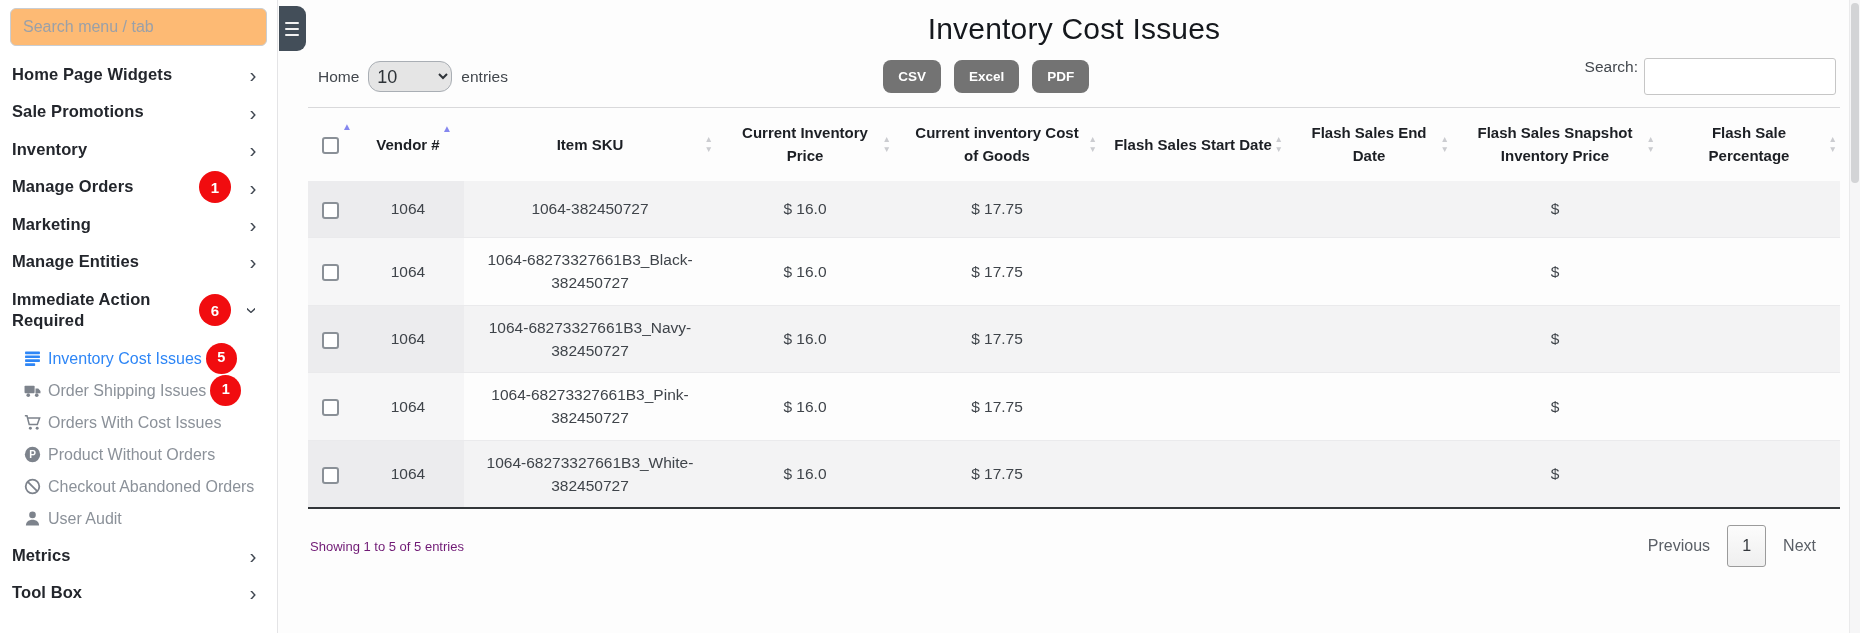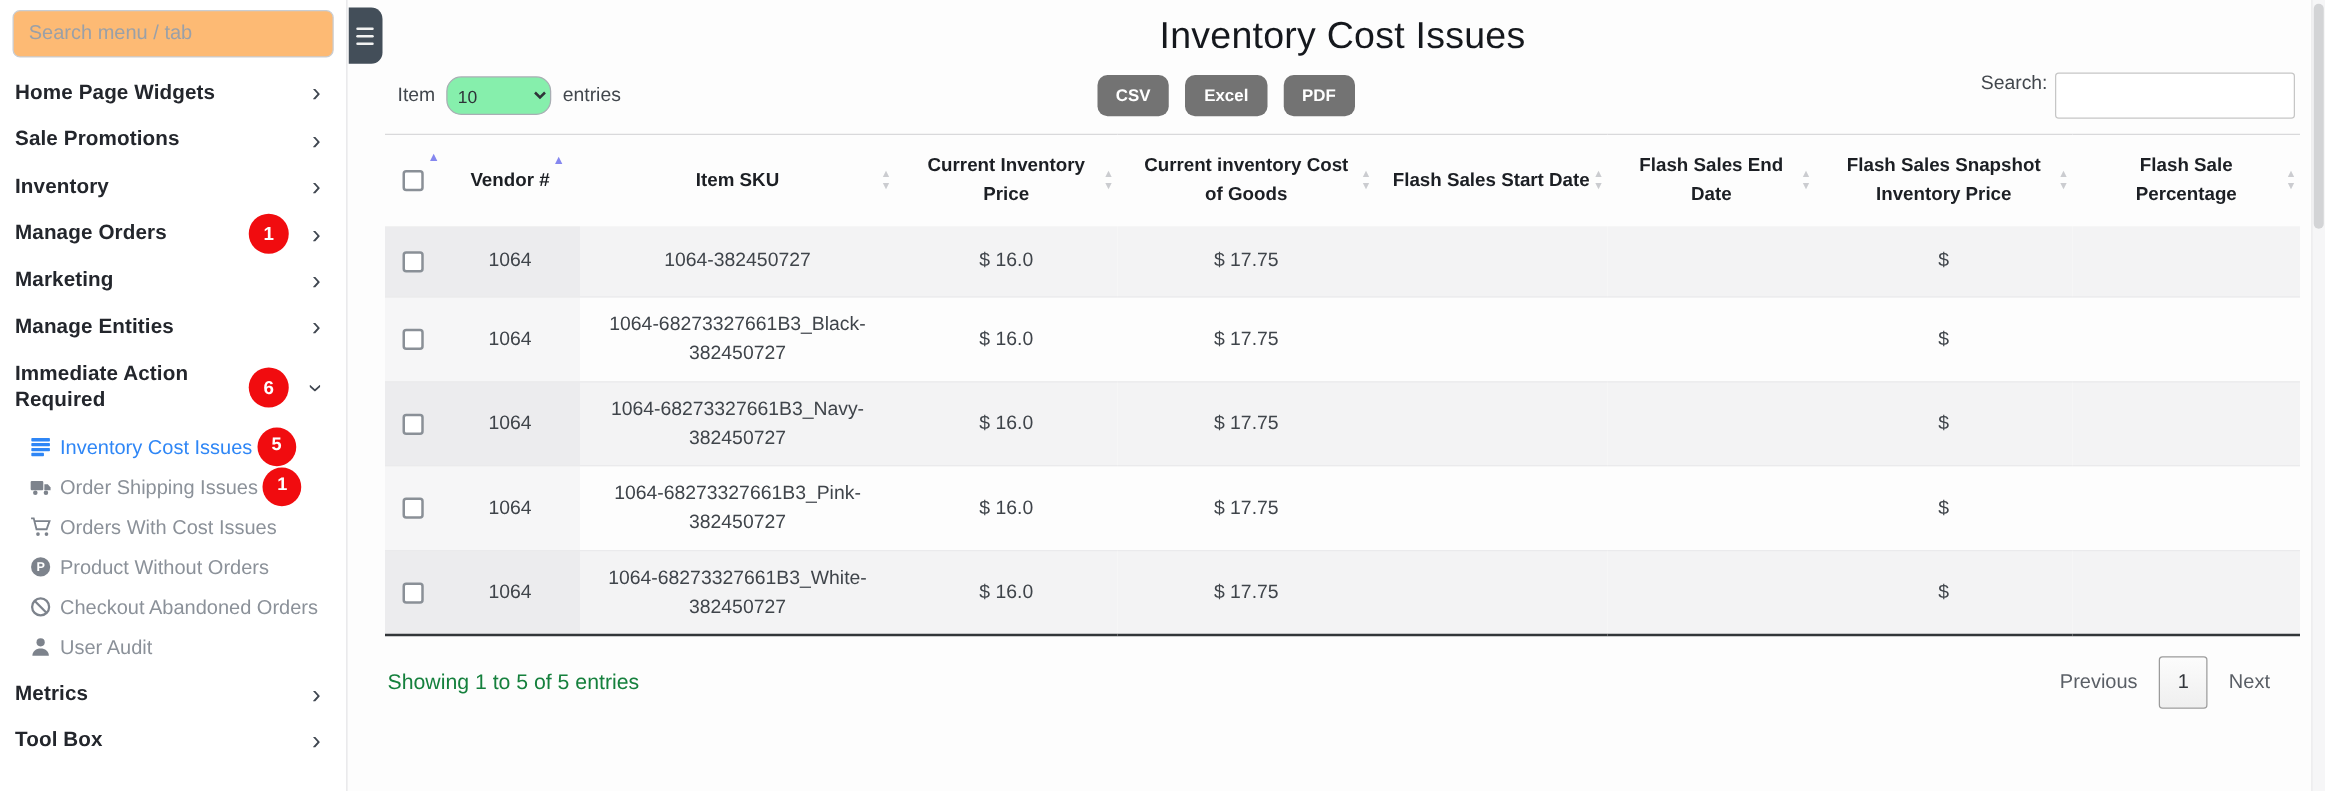--- a/index.html
+++ b/index.html
@@ -55,21 +55,21 @@
 
   
   .main { flex:1; padding:6px 20px 0 30px; position:relative; }
   .page-title { text-align:center; font-size:30px; font-weight:500; color:#15181d; margin:6px 0 12px; letter-spacing:.2px; }
   .notice { color:#fe1313; font-size:15px; line-height:2.0; margin:0 4px 8px 22px; }
 
   .toolbar { display:flex; align-items:center; margin:0 0 12px 10px; }
   .show-entries { display:flex; align-items:center; gap:9px; font-size:15.5px; color:#42474d; }
   .show-entries select {
     height:31px; width:84px; border:1px solid #a9aeb4; border-radius:12px;
-    font-size:14px; color:#2e3338; padding:0 4px; background:#86efac;
+    font-size:18px; color:#2e3338; padding:0 4px; background:#e5e5e5;
     font-family:"Liberation Sans", sans-serif;
   }
   .export-buttons { flex:1; display:flex; justify-content:center; gap:13px; transform:translateX(-60px); }
   .btn {
     background:#737373; color:#fff; border:none; border-radius:8px;
     font-weight:700; font-size:13.5px; padding:9px 15px; cursor:pointer;
     font-family:"Liberation Sans", sans-serif;
   }
   .search-box { display:flex; gap:6px; font-size:15.5px; color:#42474d; padding-right:4px; }
   .search-box input {
@@ -101,21 +101,21 @@
   tbody tr:nth-child(odd) { background:#f3f3f4; }
   tbody td {
     font-size:15.5px; color:#3f444a; text-align:center; line-height:1.5;
     padding:10px 8px; height:57px;
   }
   tbody td:nth-child(1), tbody td:nth-child(2) { background:rgba(15,15,35,0.028); }
   tbody td:nth-child(1) { text-align:left; padding-left:14px; }
   td .cell { display:inline-block; max-width:100%; }
 
   .table-footer { display:flex; align-items:center; justify-content:space-between; padding:16px 2px 0 2px; }
-  .info { font-size:17px; color:#15803d; }
+  .info { font-size:13px; color:#701a75; }
   .pagination { display:flex; align-items:center; gap:17px; font-size:16px; color:#5a5f66; padding-right:22px; }
   .pagination .page-link { cursor:pointer; }
   .page-btn {
     width:39px; height:42px; border:1px solid #9b9b9b; border-radius:3px;
     background:linear-gradient(#fcfcfc,#efefef); color:#33373c;
     display:flex; align-items:center; justify-content:center; cursor:pointer;
   }
 
   .scrollbar { position:absolute; right:0; top:0; width:11px; height:633px; background:#f6f6f7; border-left:1px solid #eaeaeb; z-index:5; }
   .scrollbar .thumb { position:absolute; right:1px; top:3px; width:8px; height:180px; background:#d3d4d6; border-radius:4px; }
@@ -206,21 +206,21 @@
       </span>
       <i></i>
       <i></i>
   </div>
 
   <main class="main">
     <h1 class="page-title">Inventory Cost Issues</h1>
 
     <div class="toolbar">
       <div class="show-entries">
-        <span>Item</span>
+        <span>Home</span>
         <select id="entries-select"><option>10</option></select>
         <span>entries</span>
       </div>
       <div class="export-buttons" id="export-buttons">
           <button class="btn">CSV</button>
           <button class="btn">Excel</button>
           <button class="btn">PDF</button>
         </div>
       <div class="search-box">
         <span>Search:</span>

